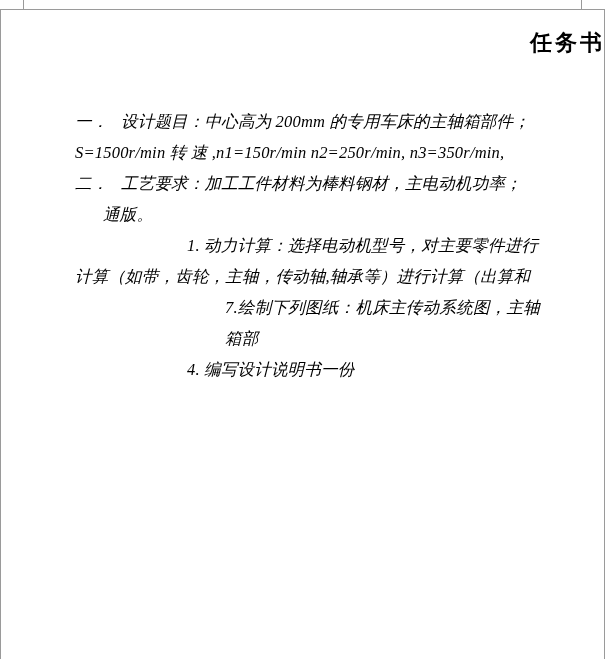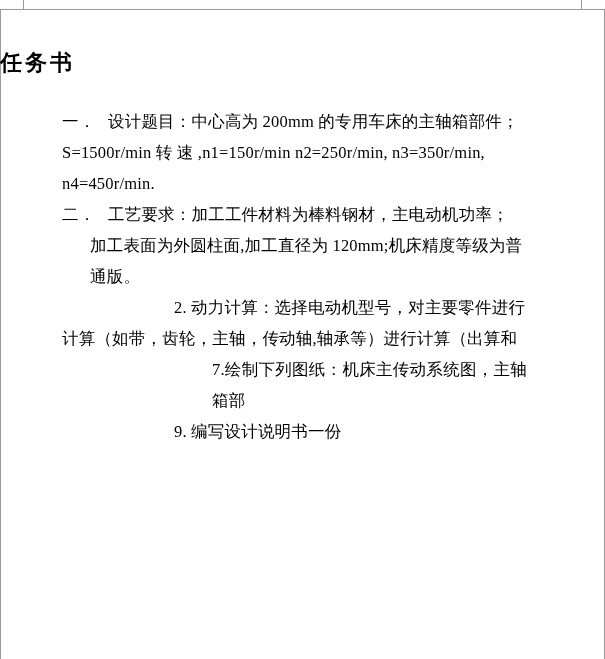--- a/index.html
+++ b/index.html
@@ -65,32 +65,32 @@
     top: 10px;
     width: 1px;
     height: 649px;
     background: #9a9a9a;
   }
   .doc-title {
     position: absolute;
     top: 28px;
     left: 0;
     width: 605px;
-    text-align: left;
+    text-align: right;
     font-size: 22px;
     font-weight: bold;
     letter-spacing: 3px;
     font-family: "Liberation Serif", "DejaVu Serif", serif;
-    margin-top: 20px;
   }
   .body-block {
     position: absolute;
-    left: 62px;
+    left: 75px;
     top: 106px;
     width: 465px;
+    font-style: italic;
   }
   .para {
     font-size: 16.5px;
     line-height: 31px;
     text-align: justify;
     margin: 0;
     letter-spacing: 0.2px;
   }
   .ind-0 { text-indent: 0; }
   .ind-1 { padding-left: 28px; }
@@ -113,27 +113,25 @@
   <div class="right-edge"></div>
 
   <div class="doc-title">任务书</div>
 
   <div class="body-block">
 
     <p class="para ind-0">
       <span class="num-label">一．</span><span>设计题目：中心高为 200mm 的专用车床的主轴箱部件；</span>
     </p>
     <p class="para ind-0">S=1500r/min  转 速 ,n1=150r/min   n2=250r/min,   n3=350r/min,</p>
-    <p class="para ind-0">n4=450r/min.</p>
 
     <p class="para ind-0">
       <span class="num-label">二．</span><span>工艺要求：加工工件材料为棒料钢材，主电动机功率；</span>
     </p>
-    <p class="para ind-1">加工表面为外圆柱面,加工直径为 120mm;机床精度等级为普</p>
     <p class="para ind-1">通版。</p>
 
-    <p class="para ind-2">2. 动力计算：选择电动机型号，对主要零件进行</p>
+    <p class="para ind-2">1. 动力计算：选择电动机型号，对主要零件进行</p>
     <p class="para ind-0">计算（如带，齿轮，主轴，传动轴,轴承等）进行计算（出算和</p>
     <p class="para ind-3">7.绘制下列图纸：机床主传动系统图，主轴箱部</p>
-    <p class="para ind-2">9. 编写设计说明书一份</p>
+    <p class="para ind-2">4. 编写设计说明书一份</p>
 
   </div>
 </div>
 
 </body></html>

